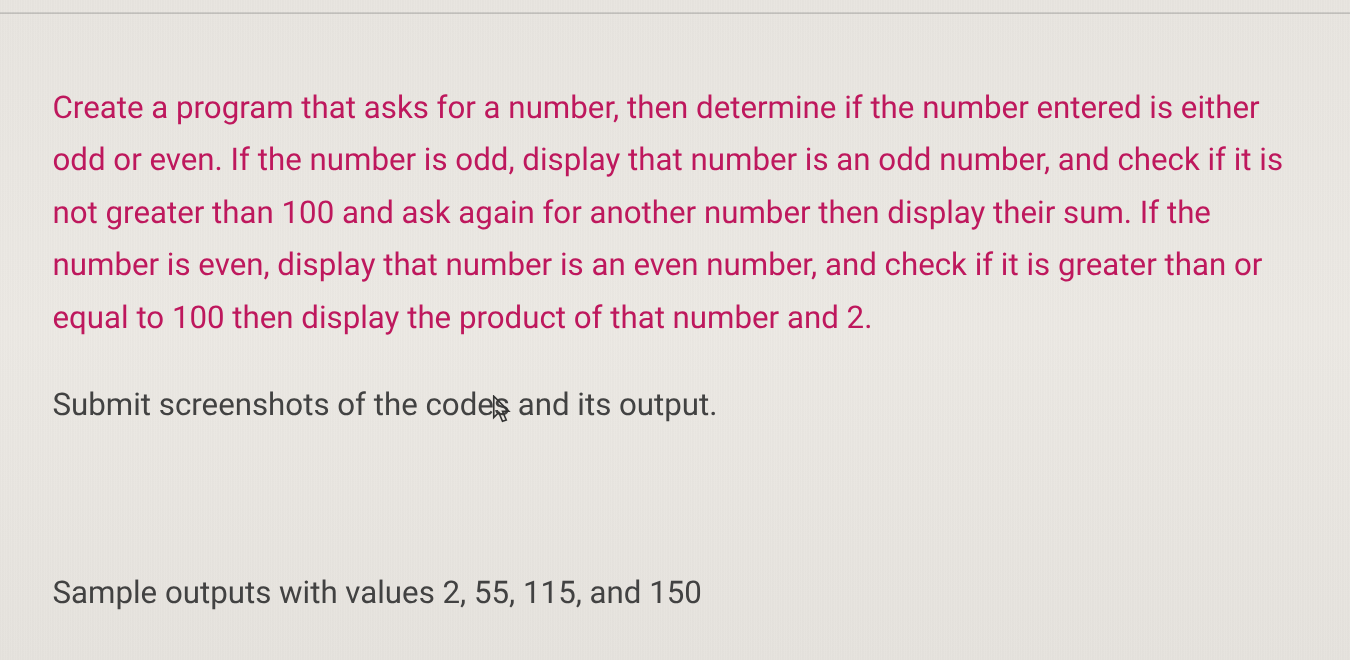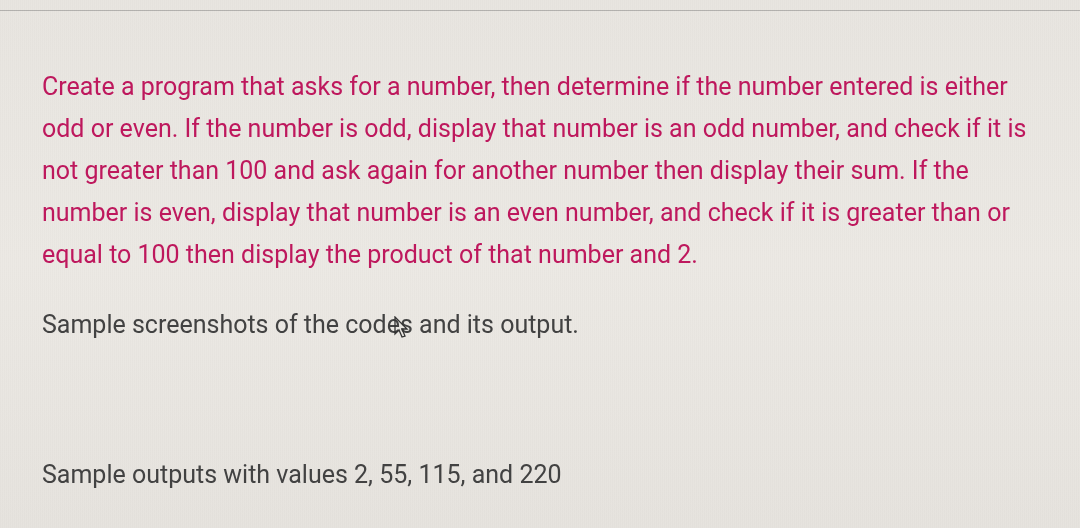--- a/index.html
+++ b/index.html
@@ -73,21 +73,21 @@
       height: 24px;
     }
   </style>
 </head>
 <body>
 
 <div class="divider"></div>
 
 <div class="content">
   <p class="paragraph-1">Create a program that asks for a number, then determine if the number entered is either odd or even. If the number is odd, display that number is an odd number, and check if it is not greater than 100 and ask again for another number then display their sum. If the number is even, display that number is an even number, and check if it is greater than or equal to 100 then display the product of that number and 2.</p>
-  <p class="paragraph-2">Sample screenshots of the codes and its output.</p>
-  <p class="paragraph-3">Sample outputs with values 2, 55, 115, and 220</p>
+  <p class="paragraph-2">Submit screenshots of the codes and its output.</p>
+  <p class="paragraph-3">Sample outputs with values 2, 55, 115, and 150</p>
 </div>
 
 <div class="cursor-icon">
   <svg viewBox="0 0 18 24" xmlns="http://www.w3.org/2000/svg">
     <path d="M 2 1 L 2 18 L 6 14 L 9 21 L 12 20 L 9 13 L 14 13 Z" fill="none" stroke="#333" stroke-width="1.3"></path>
   </svg>
 </div>
 
 </body></html>

